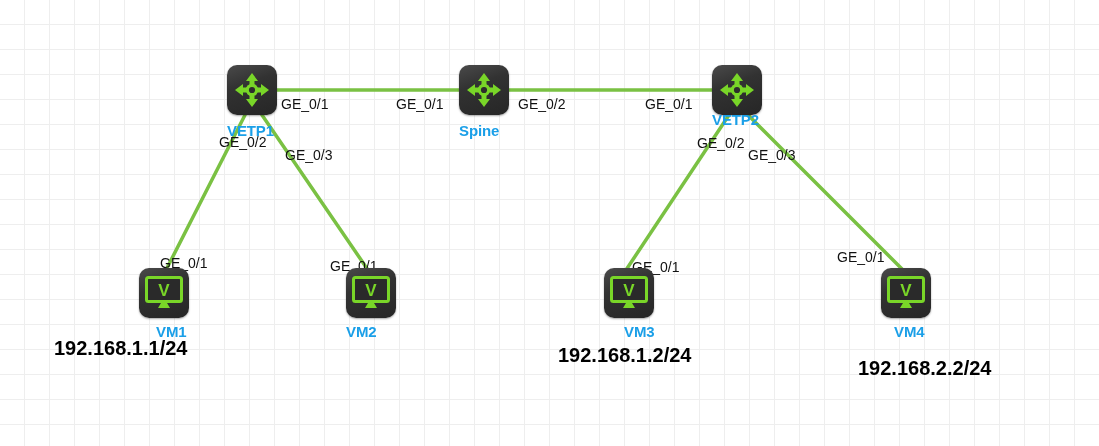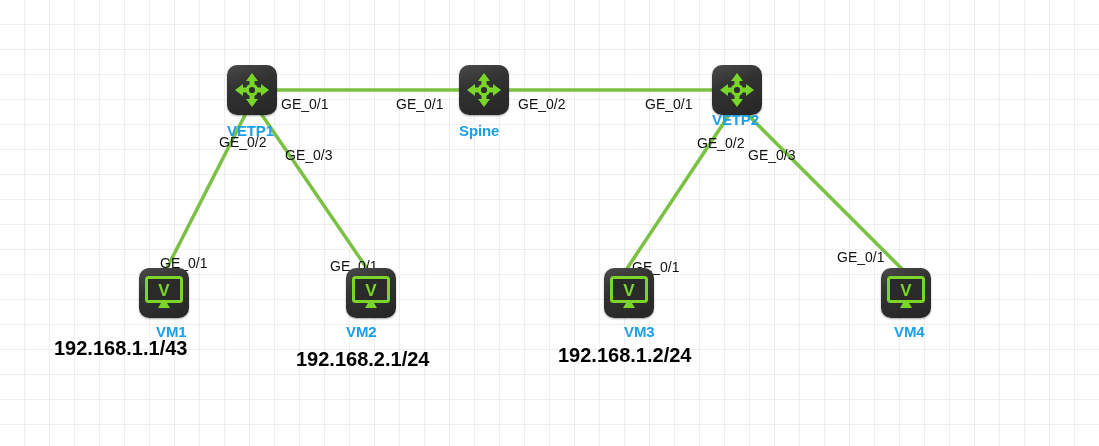--- a/index.html
+++ b/index.html
@@ -135,33 +135,32 @@
   <div class="node z-node" style="left:139px; top:268px;">
     <span>
       <svg width="40" height="36" viewBox="0 0 40 36">
         <rect x="2.5" y="2.5" width="35" height="24" rx="2" fill="#2a2a2a" stroke="#79d628" stroke-width="3"></rect>
         <text x="20" y="21" text-anchor="middle" font-family="Liberation Sans, sans-serif" font-size="17" font-weight="bold" fill="#79d628">V</text>
         <polygon points="14,33 26,33 23,28 17,28" fill="#79d628"></polygon>
       </svg>
     </span>
   </div>
   <div class="node-label z-top" style="left:156px; top:323px; width:50px;">VM1</div>
-  <div class="ip-label z-top" style="left:54px; top:337px;">192.168.1.1/43</div>
+  <div class="ip-label z-top" style="left:54px; top:337px;">192.168.1.1/24</div>
 
   <div class="node z-node" style="left:346px; top:268px;">
     <span>
       <svg width="40" height="36" viewBox="0 0 40 36">
         <rect x="2.5" y="2.5" width="35" height="24" rx="2" fill="#2a2a2a" stroke="#79d628" stroke-width="3"></rect>
         <text x="20" y="21" text-anchor="middle" font-family="Liberation Sans, sans-serif" font-size="17" font-weight="bold" fill="#79d628">V</text>
         <polygon points="14,33 26,33 23,28 17,28" fill="#79d628"></polygon>
       </svg>
     </span>
   </div>
   <div class="node-label z-top" style="left:346px; top:323px; width:50px;">VM2</div>
-  <div class="ip-label z-top" style="left:296px; top:348px;">192.168.2.1/24</div>
 
   <div class="node z-node" style="left:604px; top:268px;">
     <span>
       <svg width="40" height="36" viewBox="0 0 40 36">
         <rect x="2.5" y="2.5" width="35" height="24" rx="2" fill="#2a2a2a" stroke="#79d628" stroke-width="3"></rect>
         <text x="20" y="21" text-anchor="middle" font-family="Liberation Sans, sans-serif" font-size="17" font-weight="bold" fill="#79d628">V</text>
         <polygon points="14,33 26,33 23,28 17,28" fill="#79d628"></polygon>
       </svg>
     </span>
   </div>
@@ -171,20 +170,21 @@
   <div class="node z-node" style="left:881px; top:268px;">
     <span>
       <svg width="40" height="36" viewBox="0 0 40 36">
         <rect x="2.5" y="2.5" width="35" height="24" rx="2" fill="#2a2a2a" stroke="#79d628" stroke-width="3"></rect>
         <text x="20" y="21" text-anchor="middle" font-family="Liberation Sans, sans-serif" font-size="17" font-weight="bold" fill="#79d628">V</text>
         <polygon points="14,33 26,33 23,28 17,28" fill="#79d628"></polygon>
       </svg>
     </span>
   </div>
   <div class="node-label z-top" style="left:894px; top:323px; width:50px;">VM4</div>
+  <div class="ip-label z-top" style="left:858px; top:357px;">192.168.2.2/24</div>
 
   <div class="port-label z-port" style="left:281px; top:84px;">GE_0/1</div>
   <div class="port-label z-port" style="left:219px; top:122px;">GE_0/2</div>
   <div class="port-label z-port" style="left:285px; top:135px;">GE_0/3</div>
 
   <div class="port-label z-port" style="left:396px; top:84px;">GE_0/1</div>
   <div class="port-label z-port" style="left:518px; top:84px;">GE_0/2</div>
 
   <div class="port-label z-port" style="left:645px; top:84px;">GE_0/1</div>
   <div class="port-label z-port" style="left:697px; top:123px;">GE_0/2</div>

